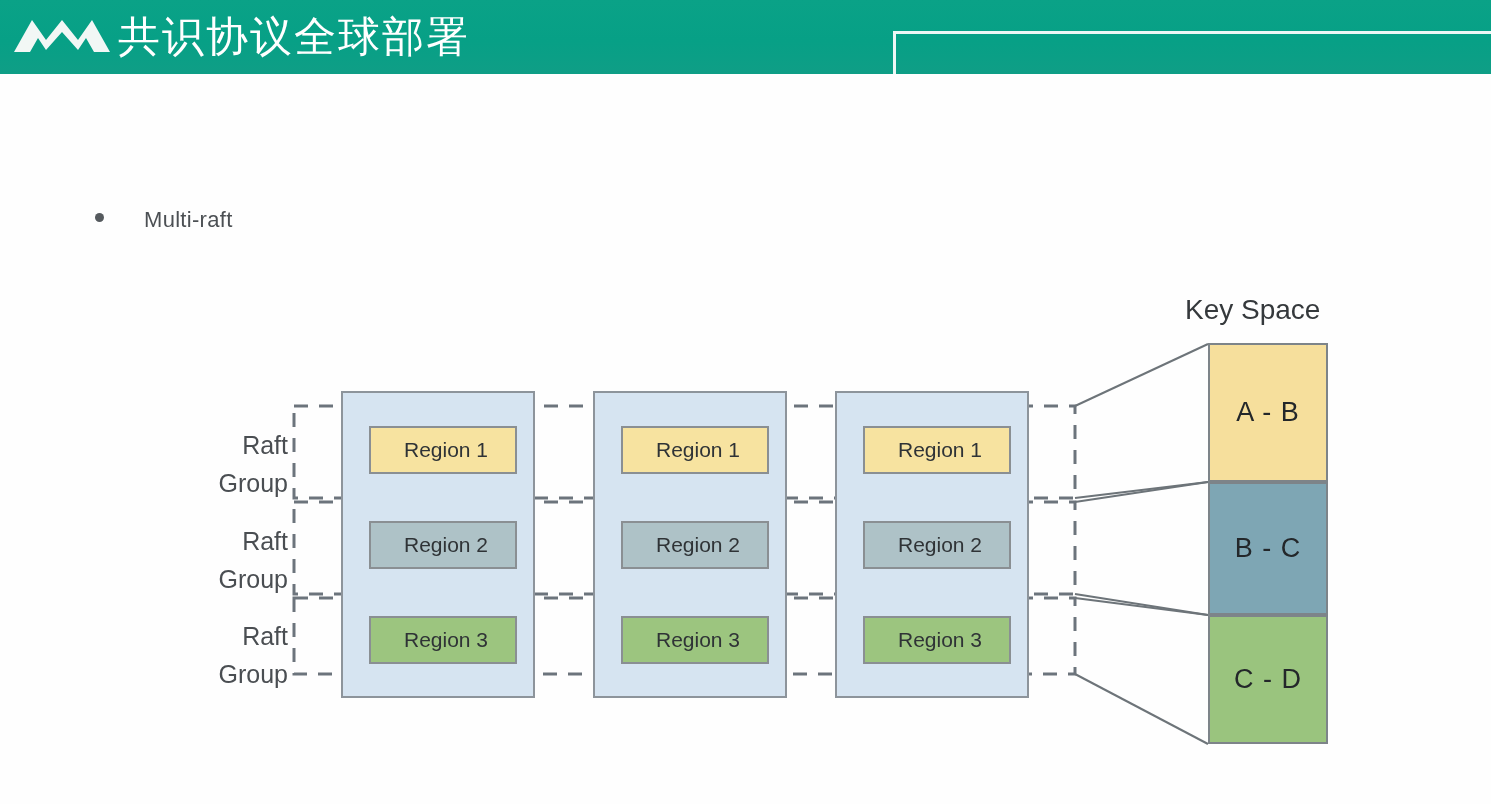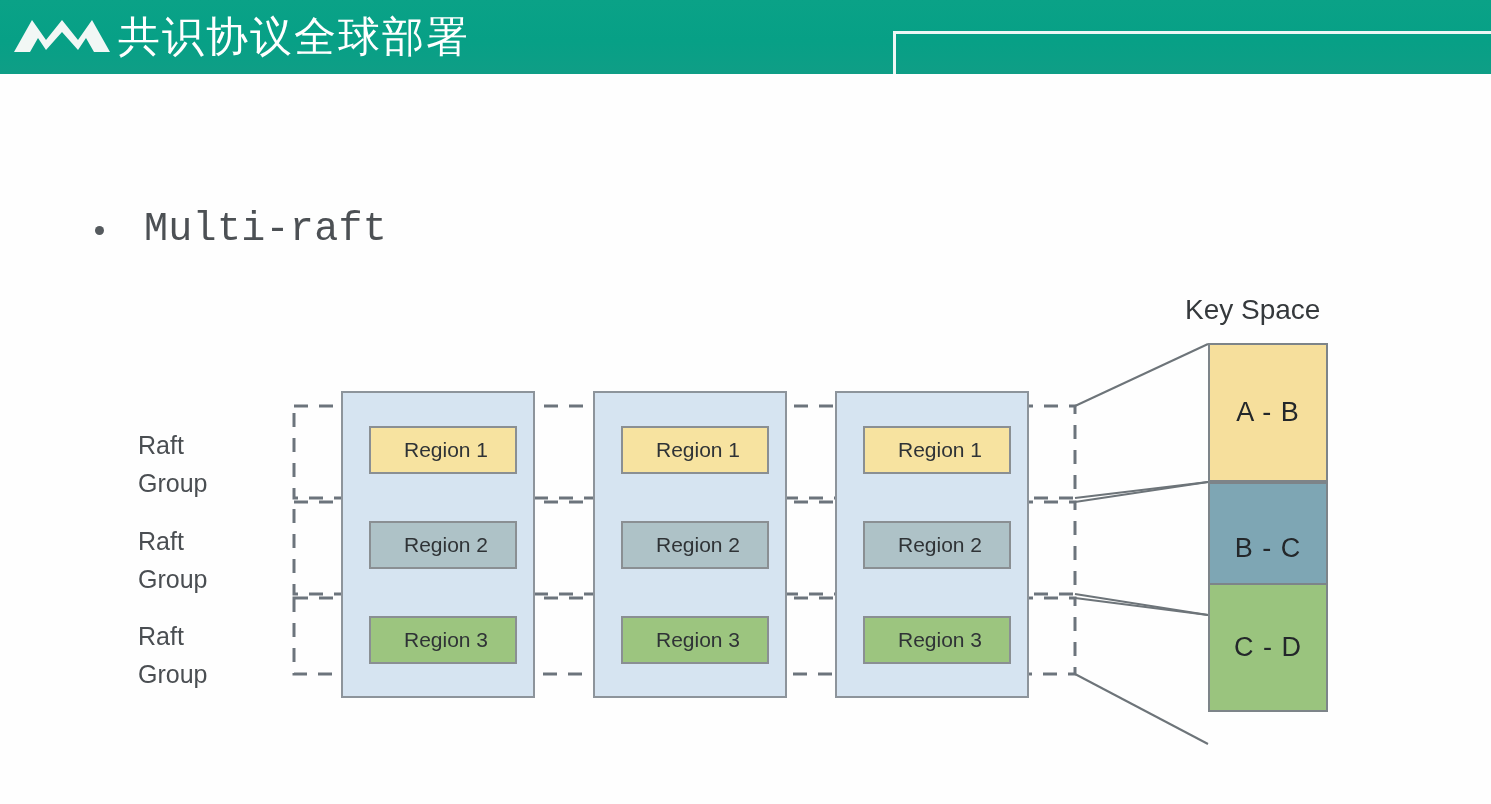--- a/index.html
+++ b/index.html
@@ -46,34 +46,34 @@
   .bullet-row{
     position:absolute;left:95px;top:133px;
     display:flex;align-items:baseline;
   }
   .bullet-dot{
     width:9px;height:9px;border-radius:50%;
     background:#555a5e;display:inline-block;margin-right:40px;
     position:relative;top:-5px;
   }
   .bullet-text{
-    font-size:40px;color:#4c5054;letter-spacing:.3px;
-    font-family:Liberation Mono, monospace;
+    font-size:22px;color:#4c5054;letter-spacing:.3px;
+    font-family:Liberation Sans, sans-serif;
   }
 
   
   .diagram{
     position:absolute;left:0;top:0;width:1491px;height:730px;
   }
   .diagram svg{position:absolute;left:0;top:0;}
 
   
   .rg-label{
     position:absolute;
-    width:150px;text-align:left;
+    width:150px;text-align:right;
     font-size:25px;color:#4a4e52;line-height:38px;
     font-family:"Liberation Sans","DejaVu Sans",sans-serif;
   }
 
   
   .node-col{
     position:absolute;
     background:#d6e4f1;
     border:2px solid #8d949b;
     box-sizing:border-box;
@@ -190,18 +190,18 @@
       </div>
     </div>
 
     <div class="keyspace-title">Key Space</div>
     <div class="ks-block" style="top:269px;height:139px;background:#f6df9c;">
       <span>A - B</span>
     </div>
     <div class="ks-block" style="top:408px;height:133px;background:#7ea6b4;justify-content:center;">
       <span>B - C</span>
     </div>
-    <div class="ks-block" style="top:509px;height:129px;background:#9ac47e;">
+    <div class="ks-block" style="top:541px;height:129px;background:#9ac47e;">
       <span>C - D</span>
     </div>
 
   </div>
 </div>
 
 </body></html>

